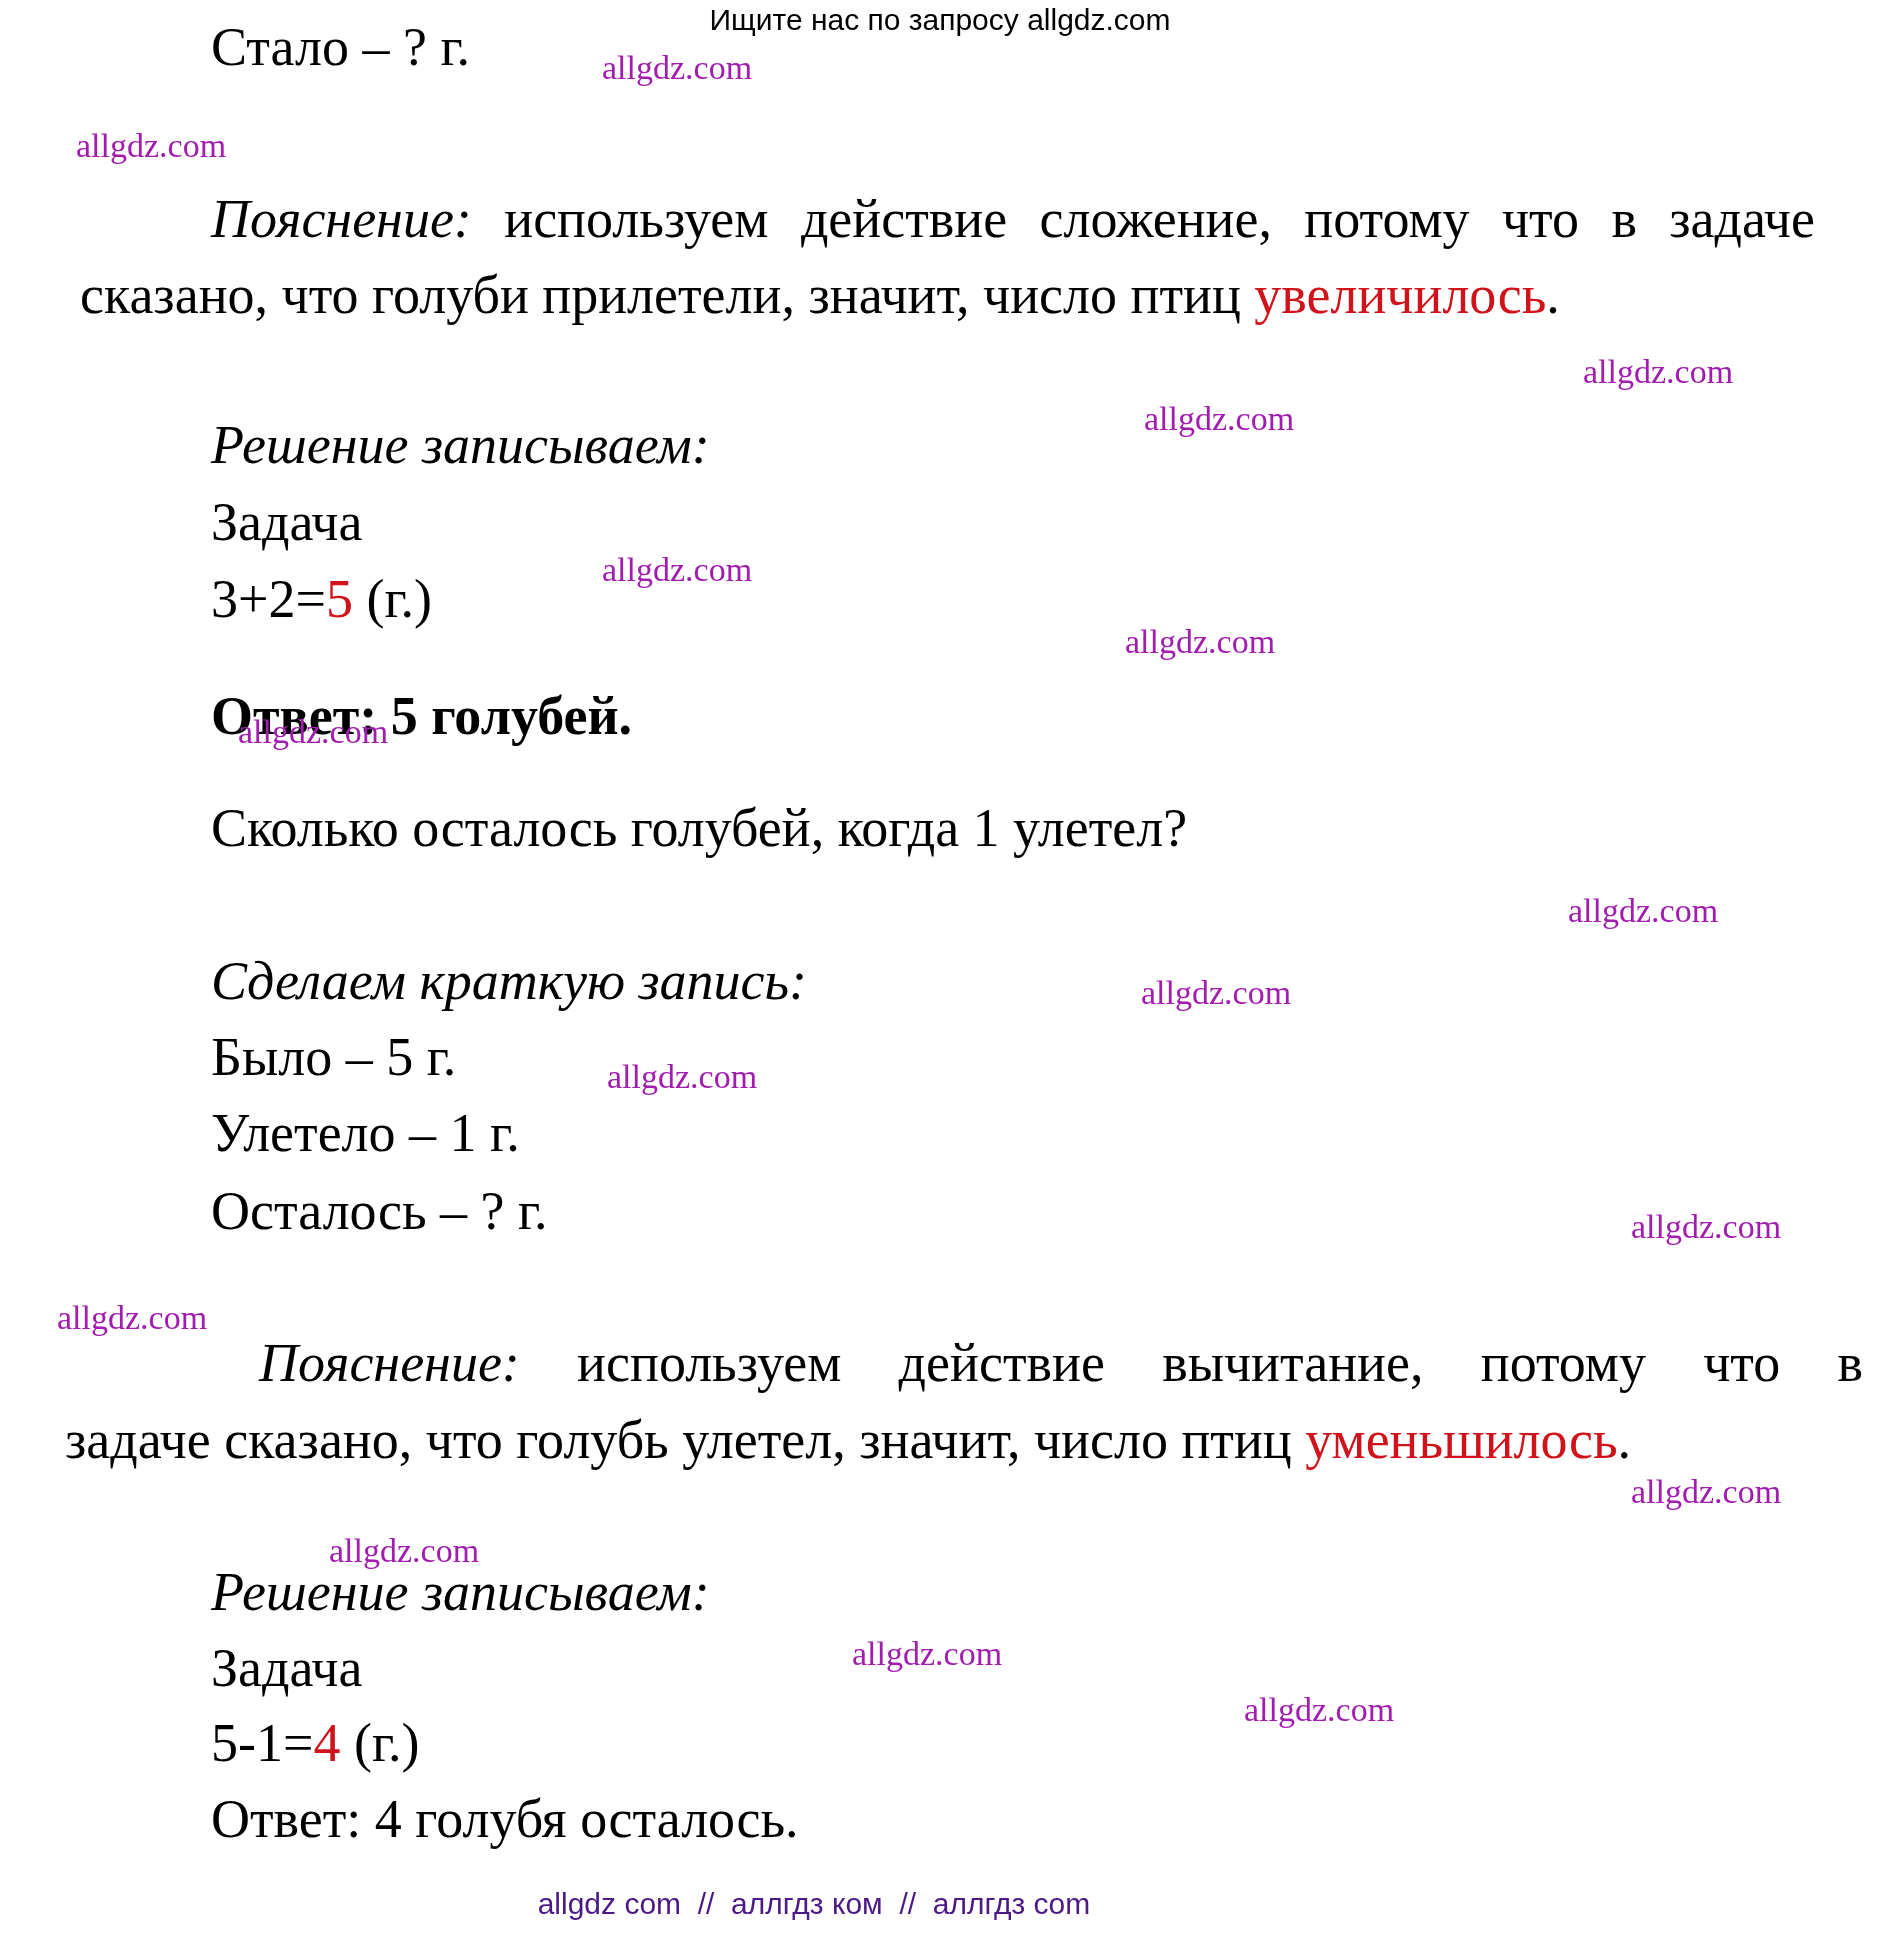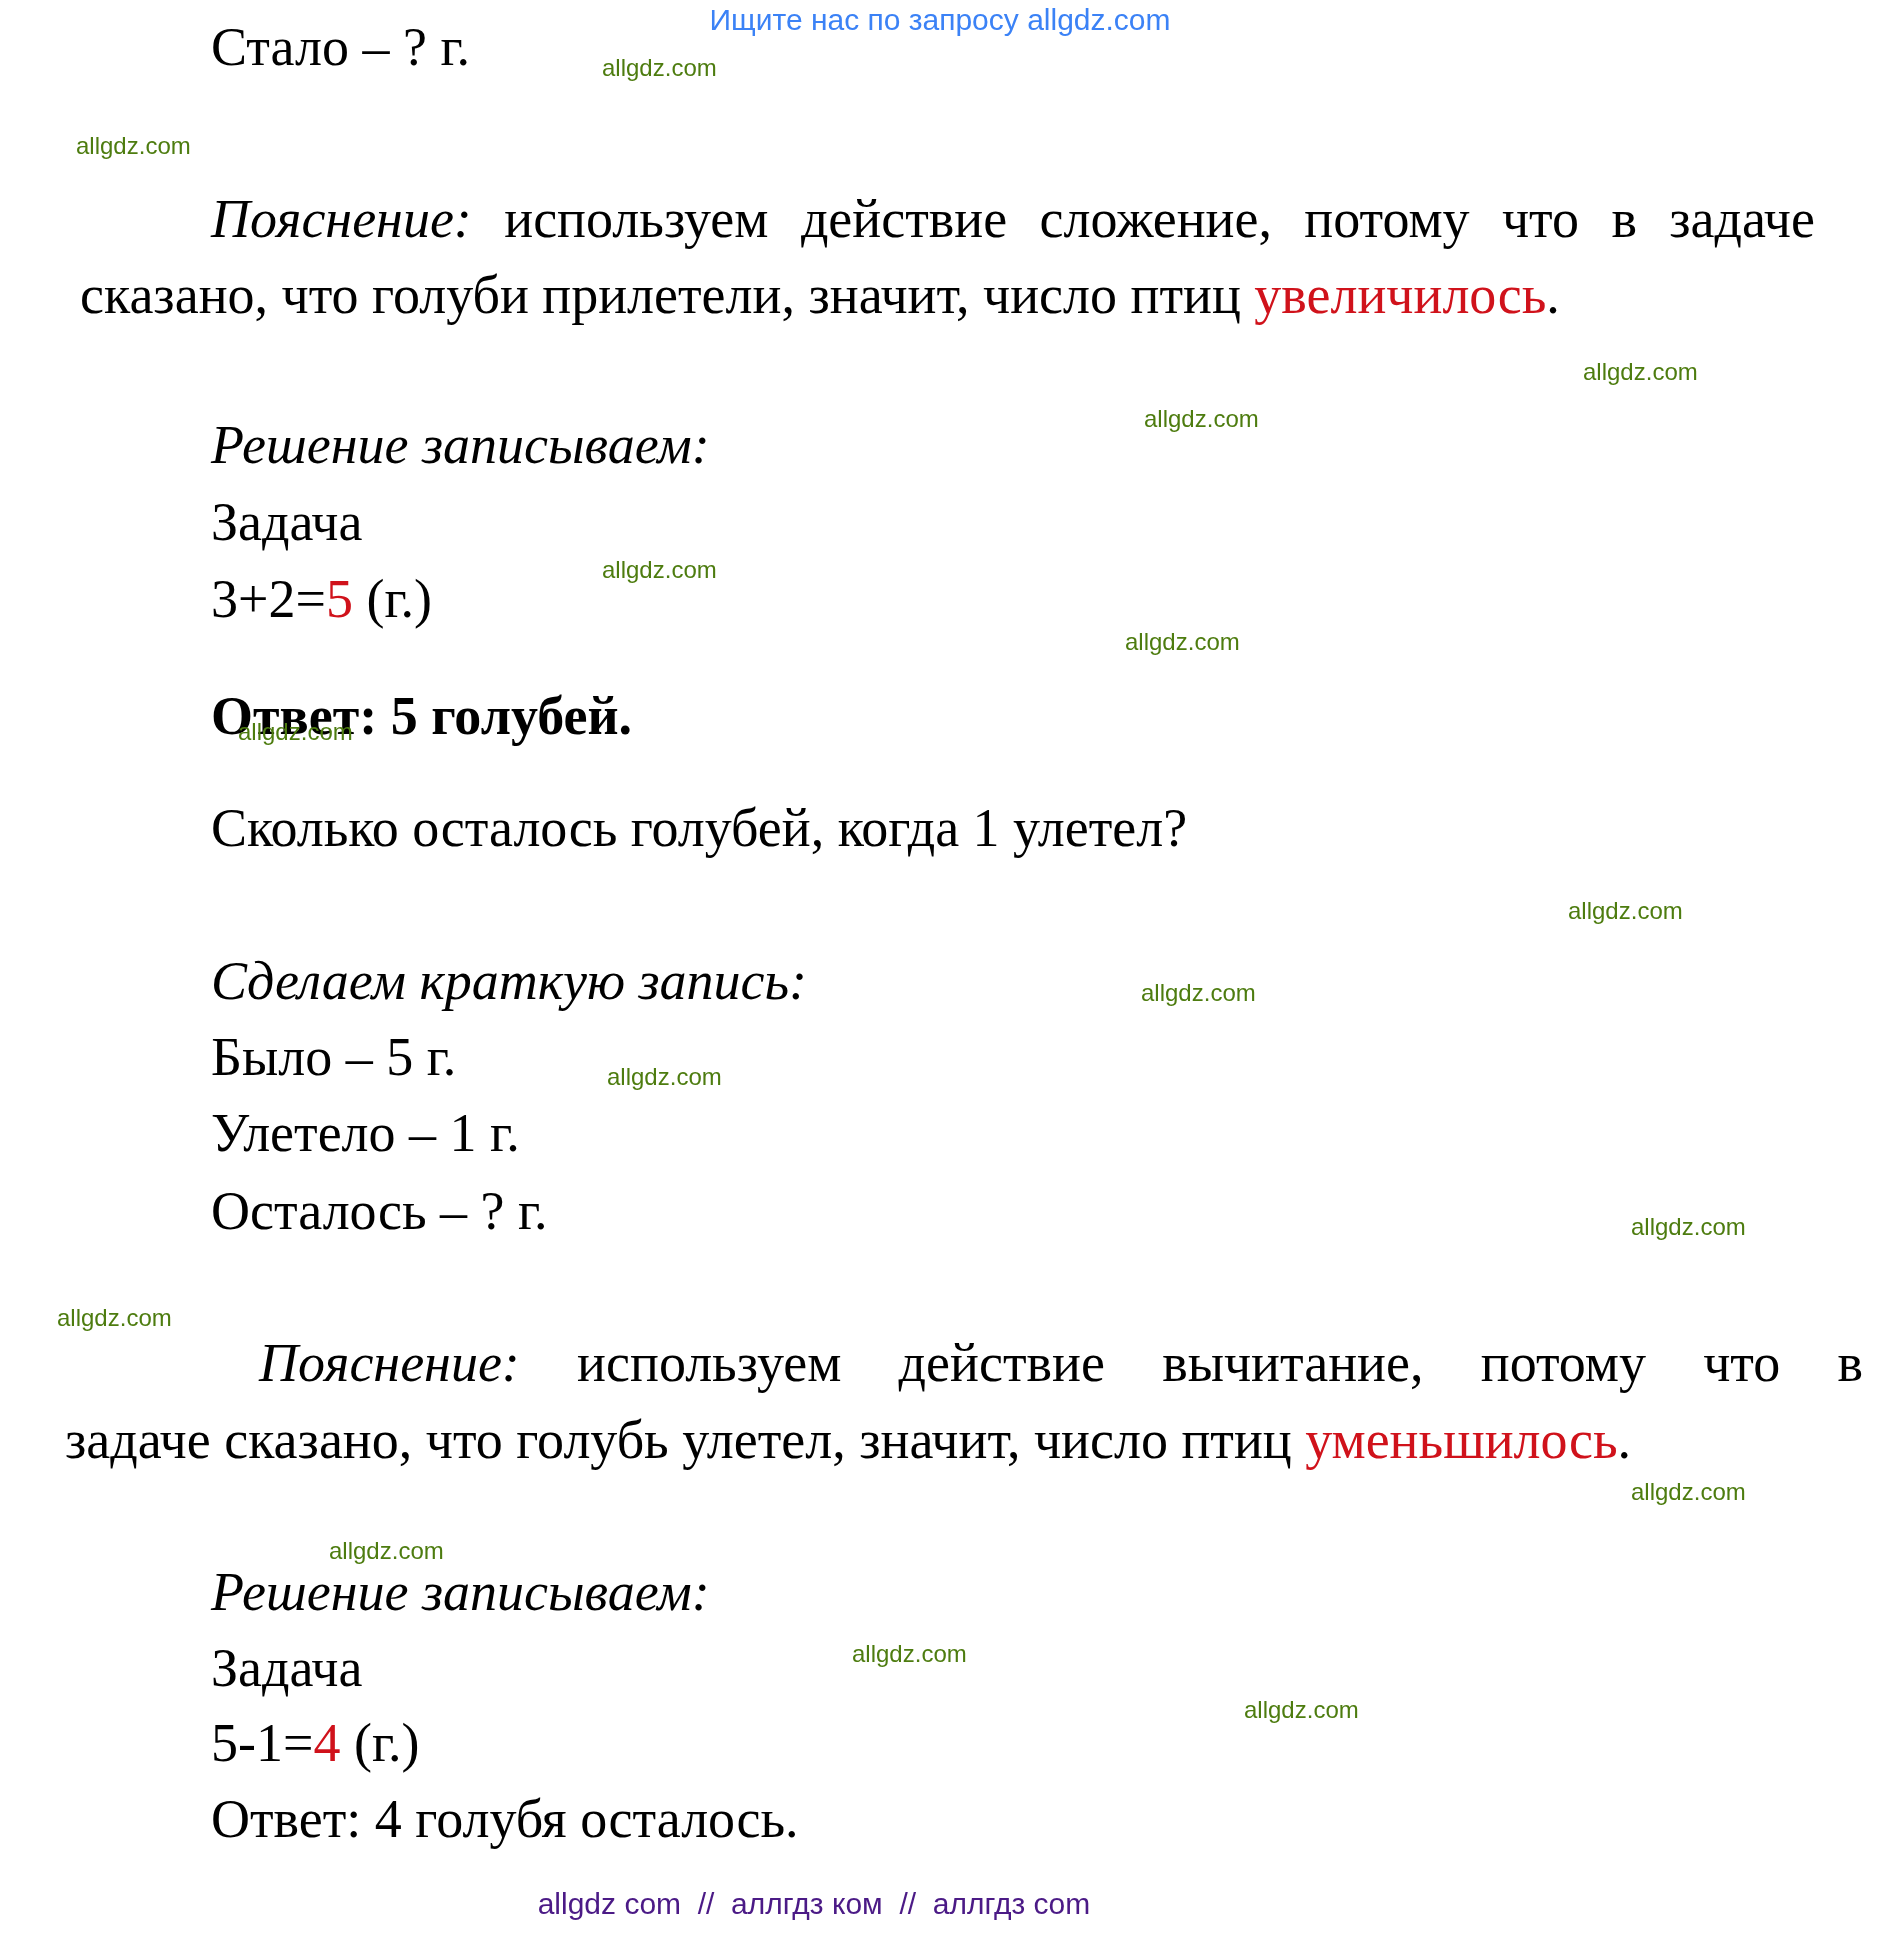--- a/index.html
+++ b/index.html
@@ -15,28 +15,28 @@
   .just {
     position:absolute; left:65px; width:1750px;
     font-family:"Liberation Serif","DejaVu Serif",serif;
     font-size:54px; line-height:1; color:#000;
     text-align:justify; text-align-last:justify; white-space:normal;
     transform:translateY(-50%);
   }
   .just.indent { left:211px; width:1604px; }
   .wm {
     position:absolute; white-space:nowrap;
-    font-family:Liberation Sans, sans-serif;
-    font-size:24px; line-height:1; color:#4d7c0f;
+    font-family:Liberation Serif, serif;
+    font-size:34px; line-height:1; color:#a21caf;
     transform:translateY(-50%);
   }
   .header {
     position:absolute; top:20px; left:0; width:1880px; text-align:center;
     font-family:"Liberation Sans","DejaVu Sans",sans-serif;
-    font-size:30px; line-height:1; color:#3b82f6;
+    font-size:30px; line-height:1; color:#000000;
     transform:translateY(-50%);
   }
   .footer {
     position:absolute; top:1904px; left:0; width:1628px; text-align:center;
     font-family:"Liberation Sans","DejaVu Sans",sans-serif;
     font-size:30px; line-height:1; color:#4b1a86; white-space:pre;
     transform:translateY(-50%);
   }
 </style>
 </head>

